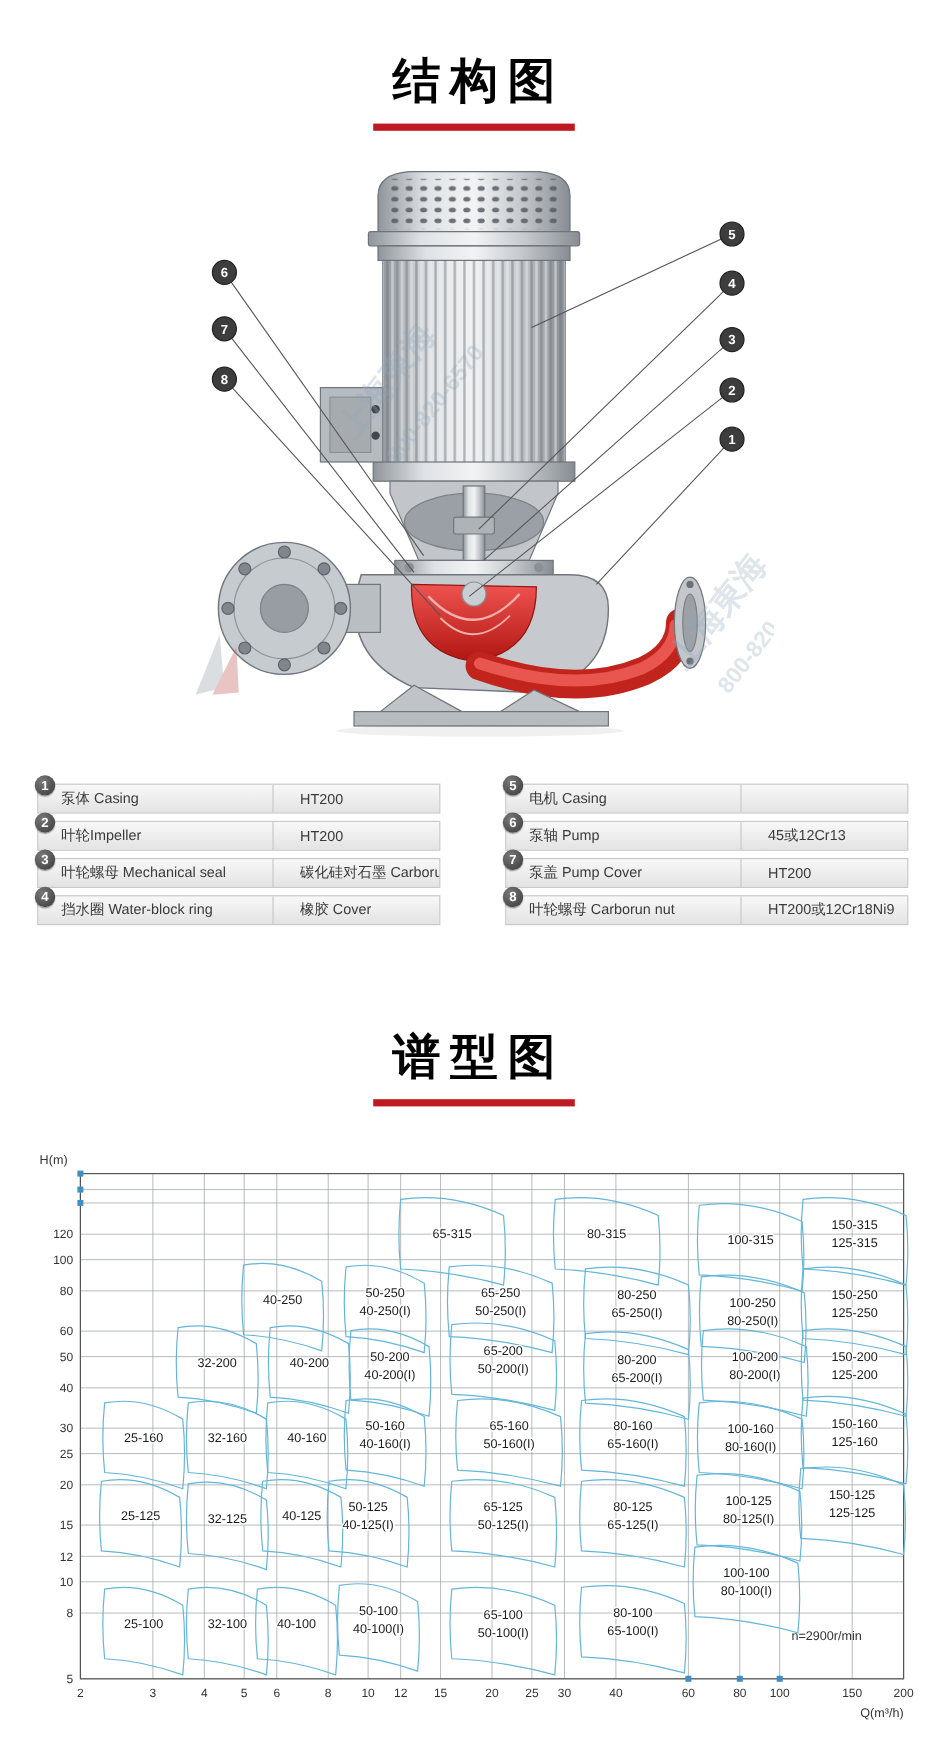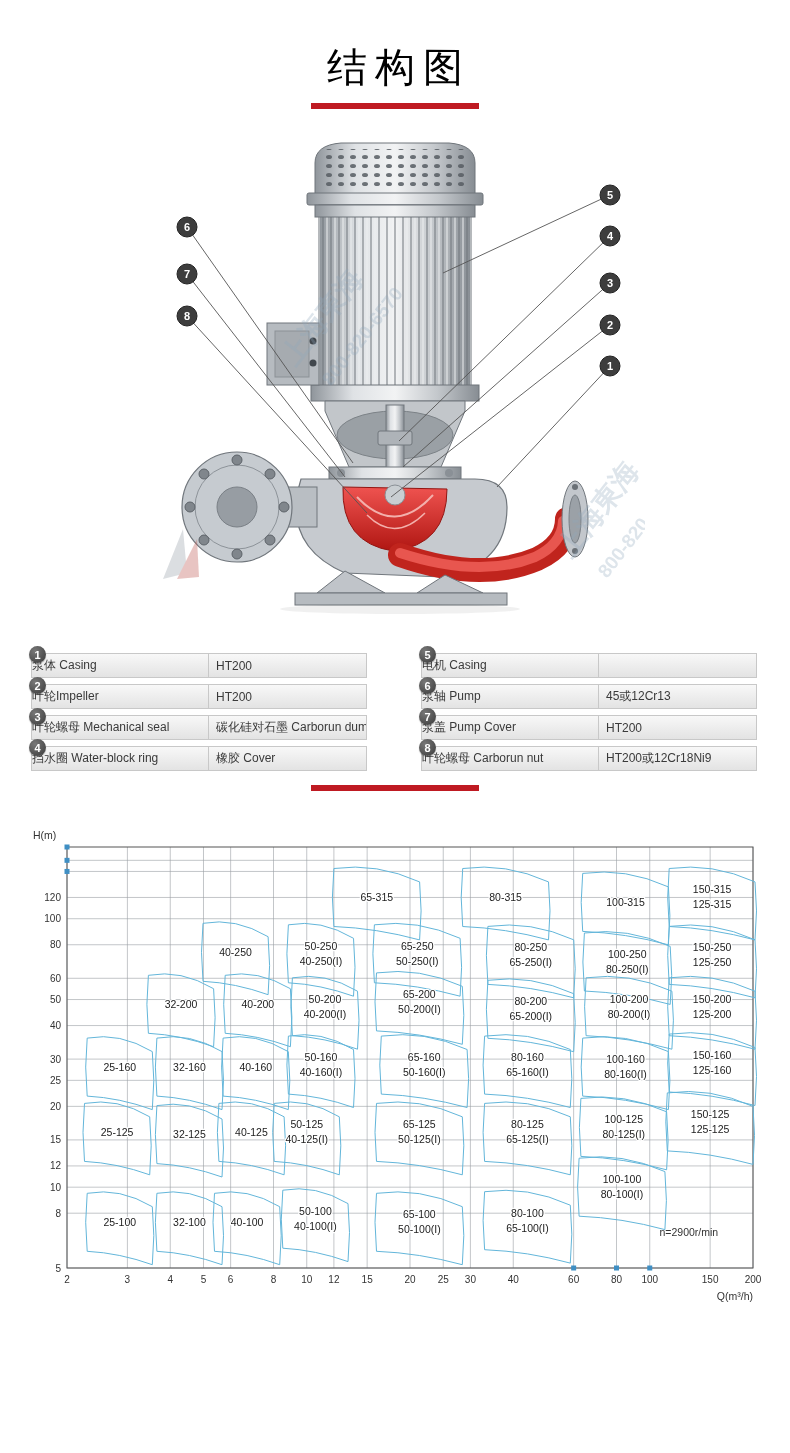--- a/index.html
+++ b/index.html
@@ -1,25 +1,25 @@
 <!DOCTYPE html>
 <html><head>
 <meta charset="utf-8">
 <style>
   html,body{margin:0;padding:0}
   body{width:790px;min-height:1453px;background:#fff;font-family:"Liberation Sans","DejaVu Sans",sans-serif;color:#222;overflow:hidden}
-  .section-title{margin-top:40px;text-align:center;font-size:40px;font-weight:400;letter-spacing:8px;text-indent:8px;color:#000}
+  .section-title{margin-top:40px;text-align:center;font-size:40px;font-weight:700;letter-spacing:8px;text-indent:8px;color:#000}
   .section-title.second{margin-top:76px}
   .title-underline{width:168px;height:6px;background:#bf1a22;margin:8px auto 0}
   .diagram-wrap{width:500px;height:480px;margin:26px auto 0;position:relative}
   .parts-table{display:flex;gap:54px;padding:0 31px;margin-top:38px}
   .parts-col{width:336px}
   .part-row{position:relative;display:flex;align-items:stretch;height:23px;margin-bottom:6px;background:linear-gradient(#f8f8f8,#e3e3e3);border:1px solid #c8c8c8;font-size:12px;color:#3a3a3a}
-  .part-name{width:176px;display:flex;align-items:center;white-space:nowrap;overflow:hidden}
-  .part-mat{flex:1;display:flex;align-items:center;padding-left:7px;border-left:1px solid #c8c8c8;white-space:nowrap;overflow:hidden}
+  .part-name{width:176px;display:flex;align-items:center;padding-left:19px;white-space:nowrap;overflow:hidden}
+  .part-mat{flex:1;display:flex;align-items:center;padding-left:22px;border-left:1px solid #c8c8c8;white-space:nowrap;overflow:hidden}
   .badge{position:absolute;left:-3px;top:-8px;width:17px;height:17px;border-radius:50%;background:radial-gradient(circle at 35% 30%,#787878,#393939);color:#fff;font-size:11px;font-weight:700;display:flex;align-items:center;justify-content:center;box-shadow:0 1px 1px rgba(0,0,0,.35)}
   .chart-wrap{margin-top:24px}
   svg text{font-family:"Liberation Sans","DejaVu Sans",sans-serif}
   .tick{font-size:10px;fill:#333}
   .axis-title{font-size:10.5px;fill:#333}
   .rlabel{font-size:10.5px;fill:#1b1b1b;paint-order:stroke;stroke:#fff;stroke-width:2.5px;stroke-linejoin:round}
   .note{font-size:10.5px;fill:#333}
 </style>
 </head>
 <body>
@@ -193,20 +193,21 @@
           <span class="part-mat">HT200</span>
         </div>
         <div class="part-row">
           <span class="badge">8</span>
           <span class="part-name">叶轮螺母 Carborun nut</span>
           <span class="part-mat">HT200或12Cr18Ni9</span>
         </div>
       </div>
   </div>
 
+  <div class="section-title second">谱型图</div>
   <div class="title-underline"></div>
 
   <div class="chart-wrap">
     <svg id="chart-svg" viewBox="0 0 790 492" width="790" height="492">
         <line x1="67" y1="32" x2="67" y2="453" stroke="#9aa0a4" stroke-width="0.6"></line>
         <line x1="127.39930185609867" y1="32" x2="127.39930185609867" y2="453" stroke="#9aa0a4" stroke-width="0.6"></line>
         <line x1="170.25328851274554" y1="32" x2="170.25328851274554" y2="453" stroke="#9aa0a4" stroke-width="0.6"></line>
         <line x1="203.49342297450892" y1="32" x2="203.49342297450892" y2="453" stroke="#9aa0a4" stroke-width="0.6"></line>
         <line x1="230.65259036884422" y1="32" x2="230.65259036884422" y2="453" stroke="#9aa0a4" stroke-width="0.6"></line>
         <line x1="273.5065770254911" y1="32" x2="273.5065770254911" y2="453" stroke="#9aa0a4" stroke-width="0.6"></line>

